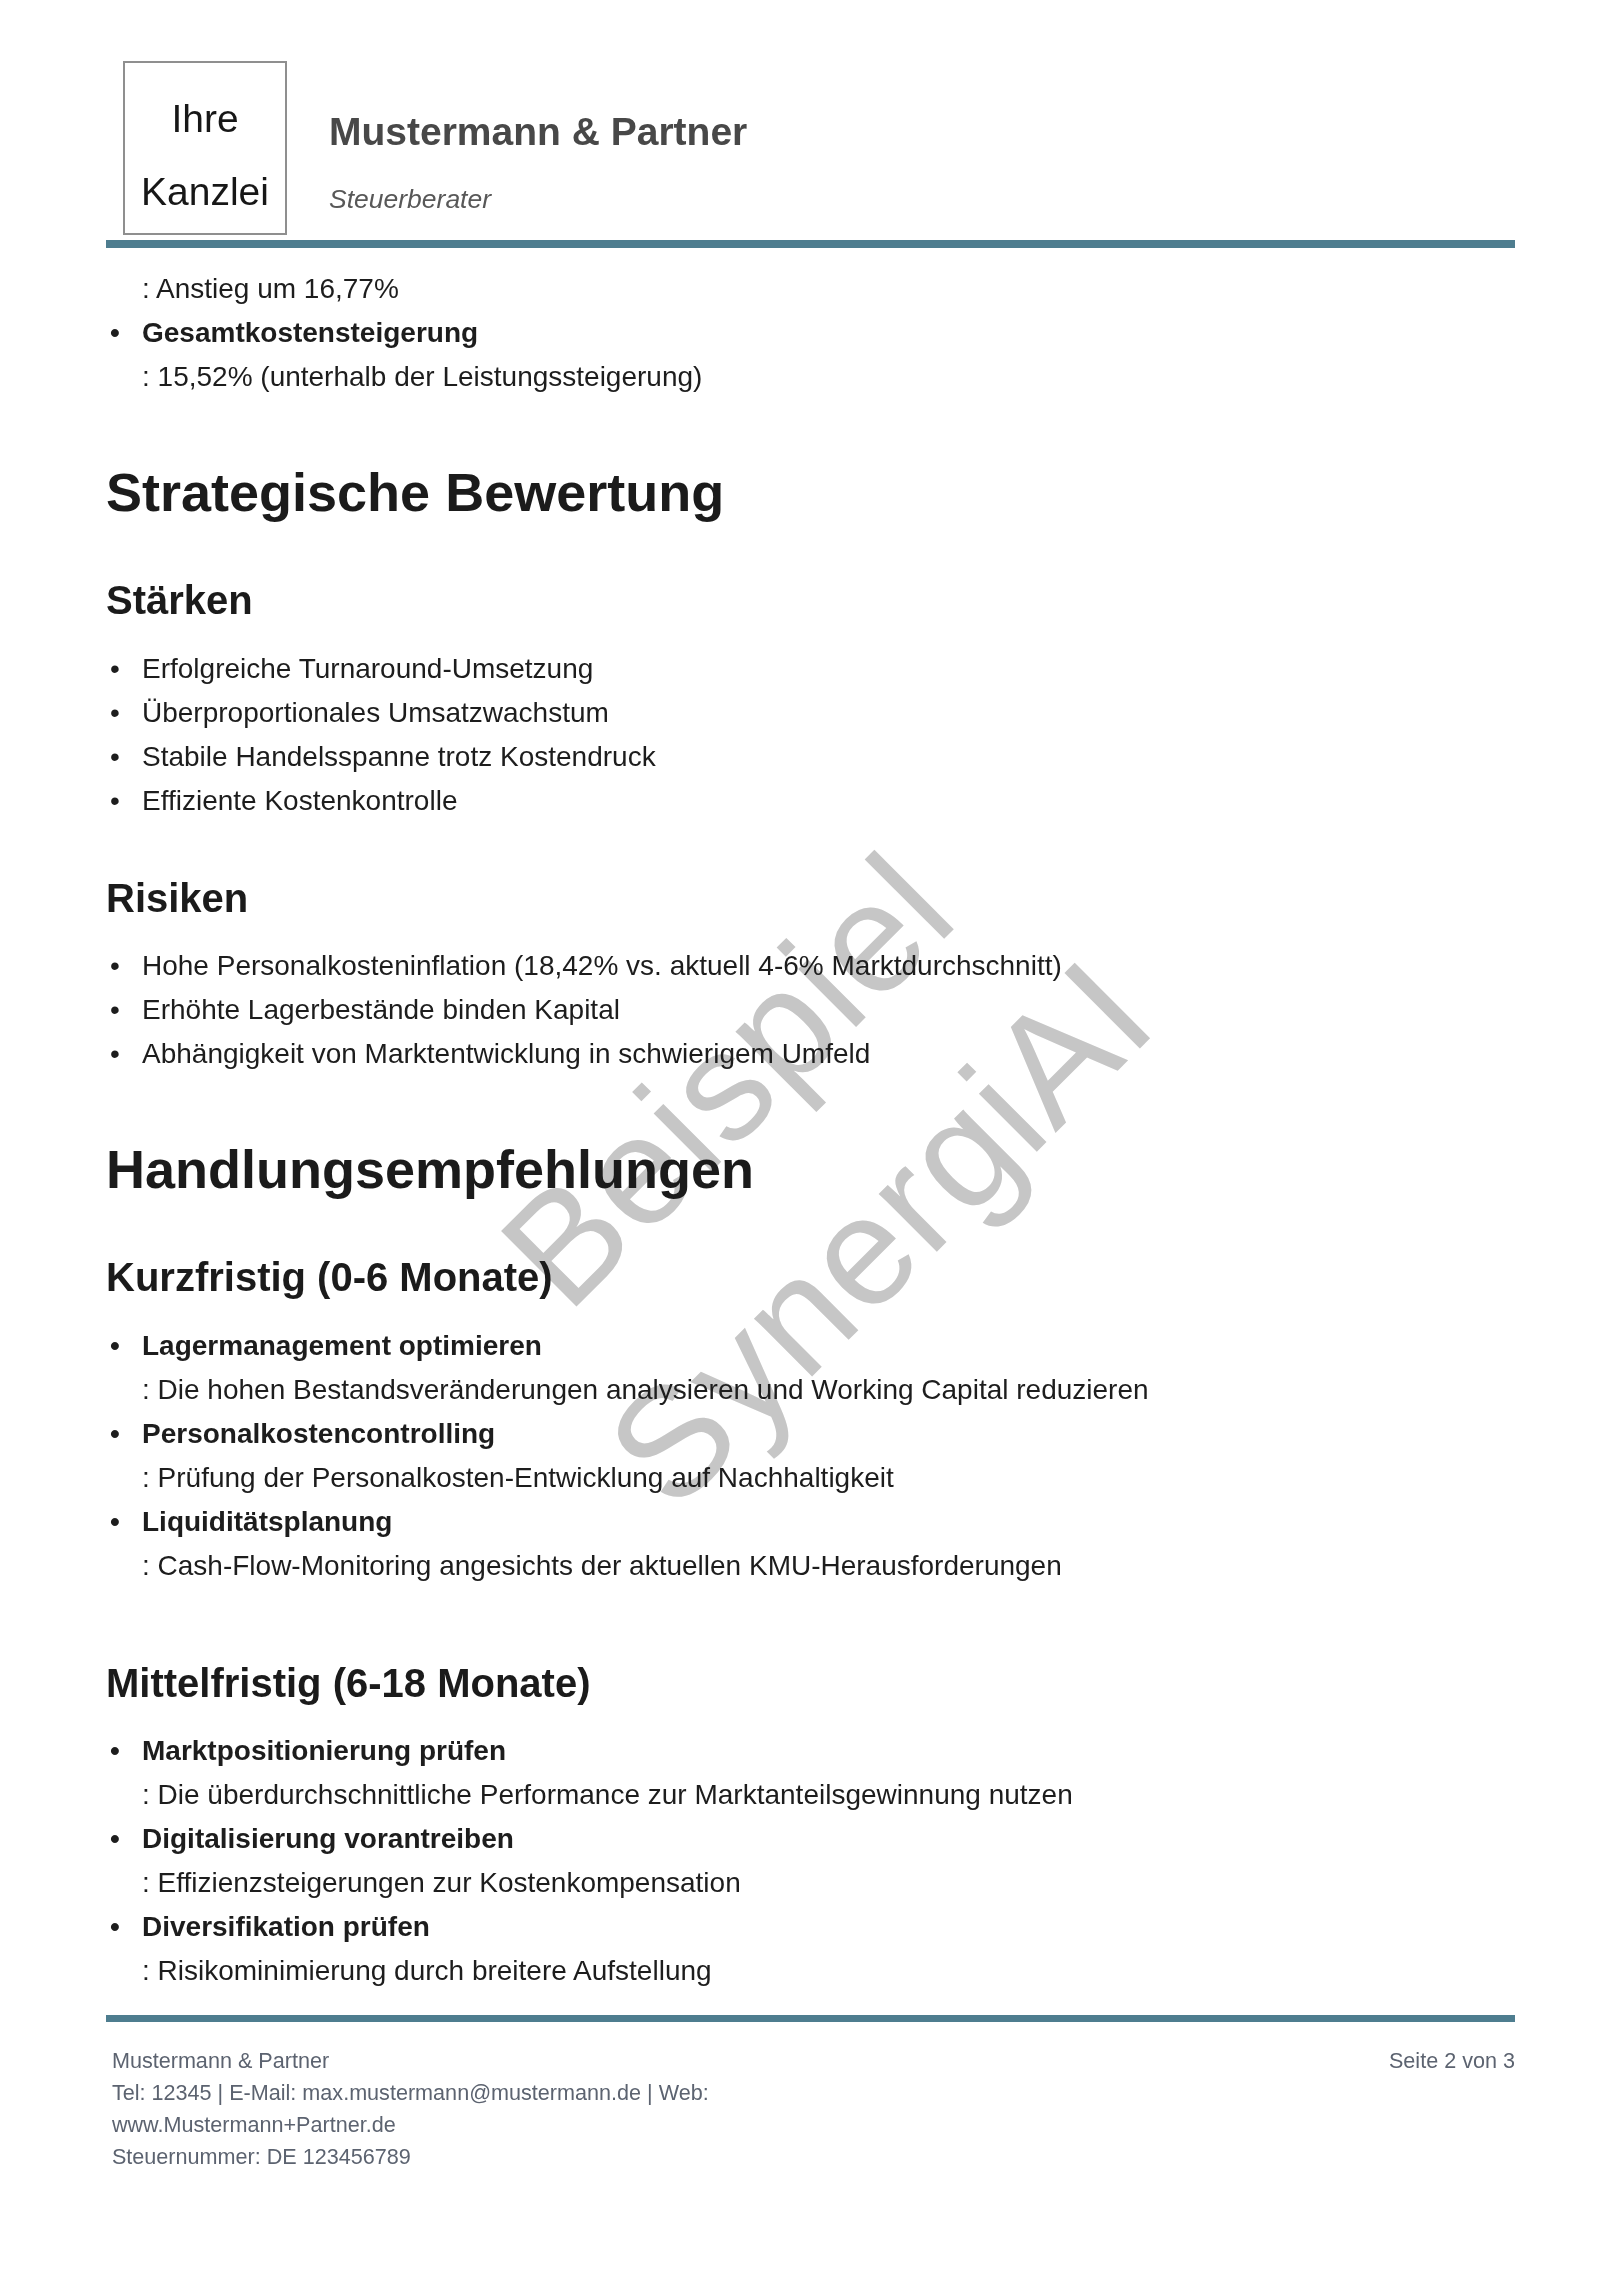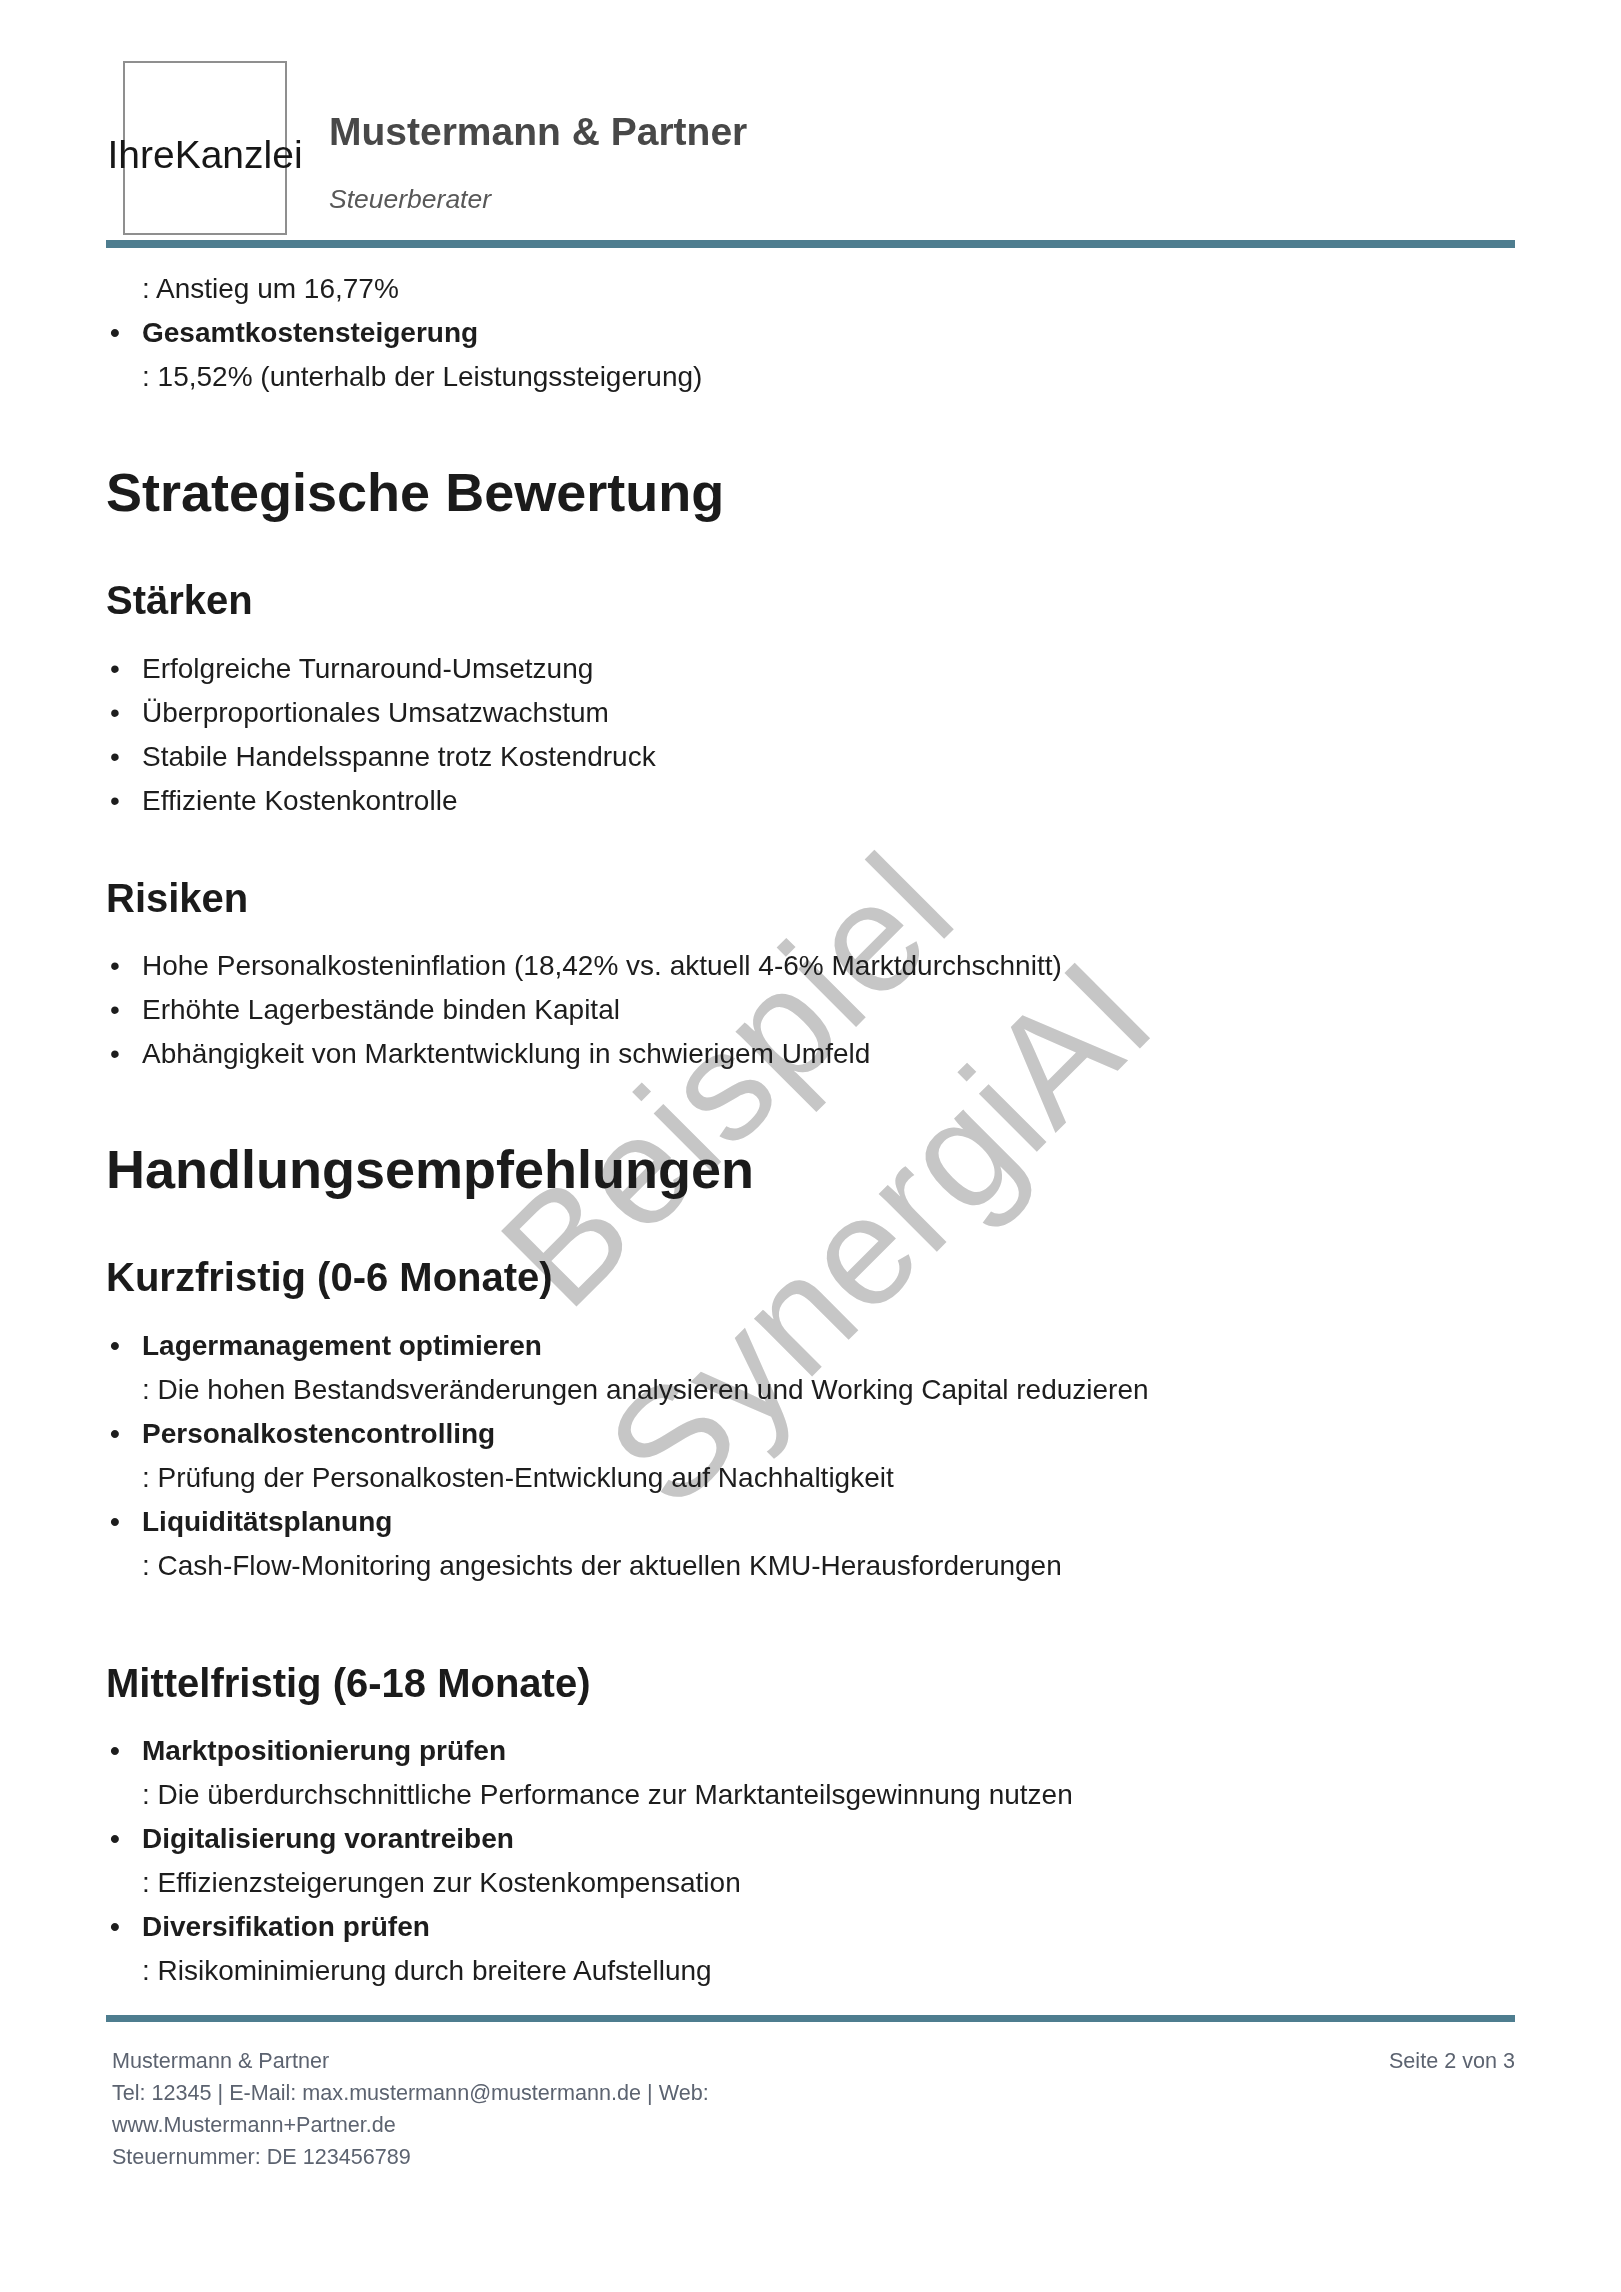--- a/index.html
+++ b/index.html
@@ -10,21 +10,21 @@
     font-family: "Liberation Sans", "DejaVu Sans", sans-serif;
     color: #1d1d1d;
     overflow: hidden;
   }
 
   
   .logo-box {
     position: absolute; left: 123px; top: 61px;
     width: 164px; height: 174px;
     border: 2px solid #8f8f8f;
-    display: flex; flex-direction: row;
+    display: flex; flex-direction: column;
     align-items: center; justify-content: center;
     padding-top: 13.7px;
   }
   .logo-line {
     font-size: 39px; line-height: 73px; color: #171717; font-weight: 400;
   }
   .brand-title {
     position: absolute; left: 329px; top: 110px;
     font-size: 39px; font-weight: 700; color: #484848;
   }

